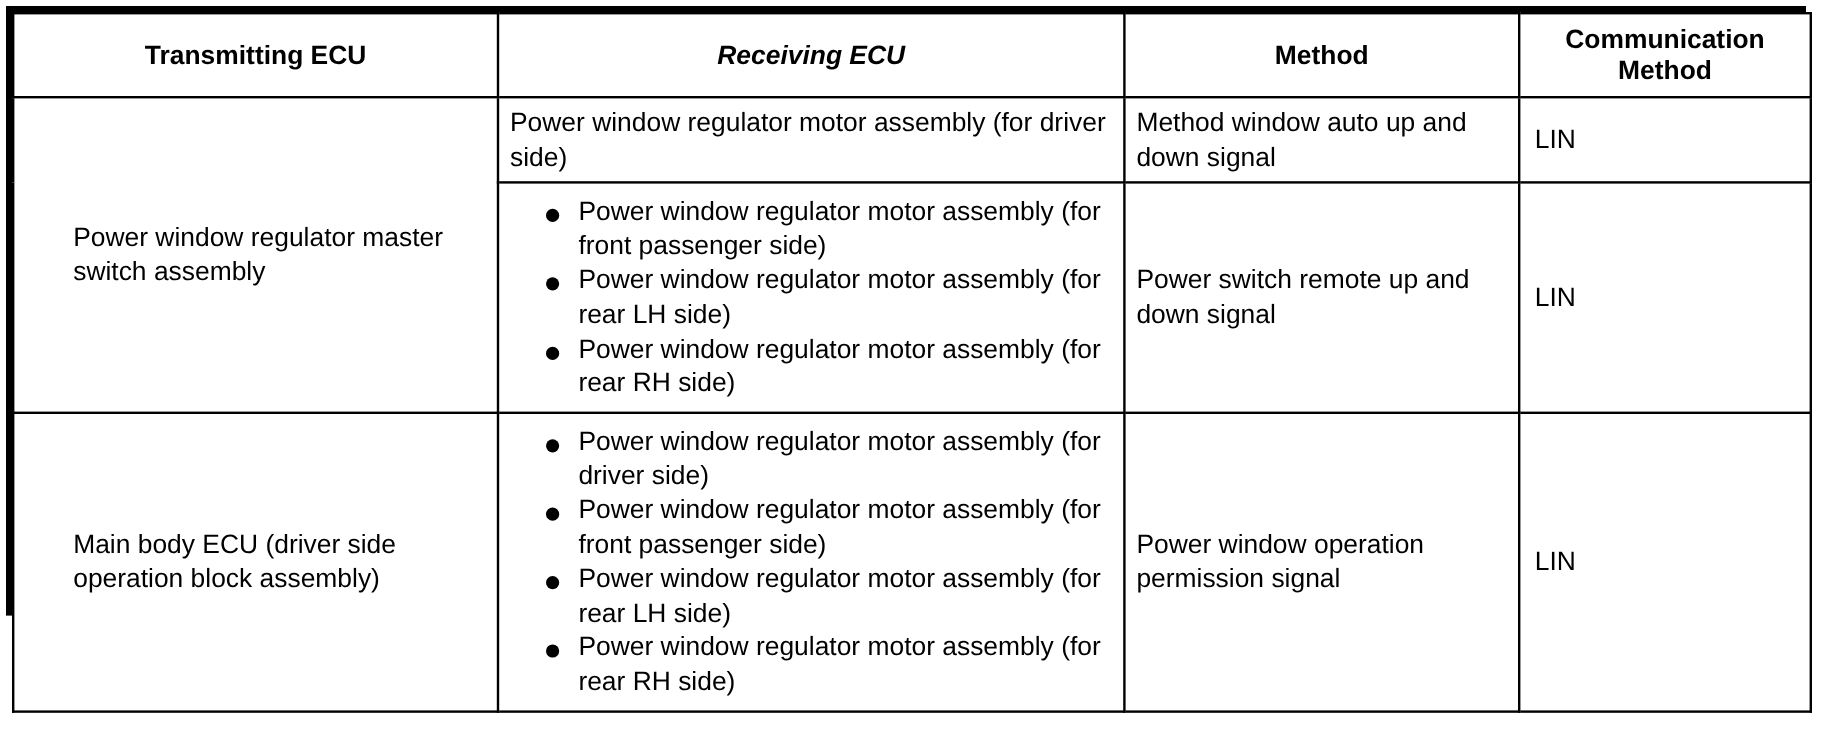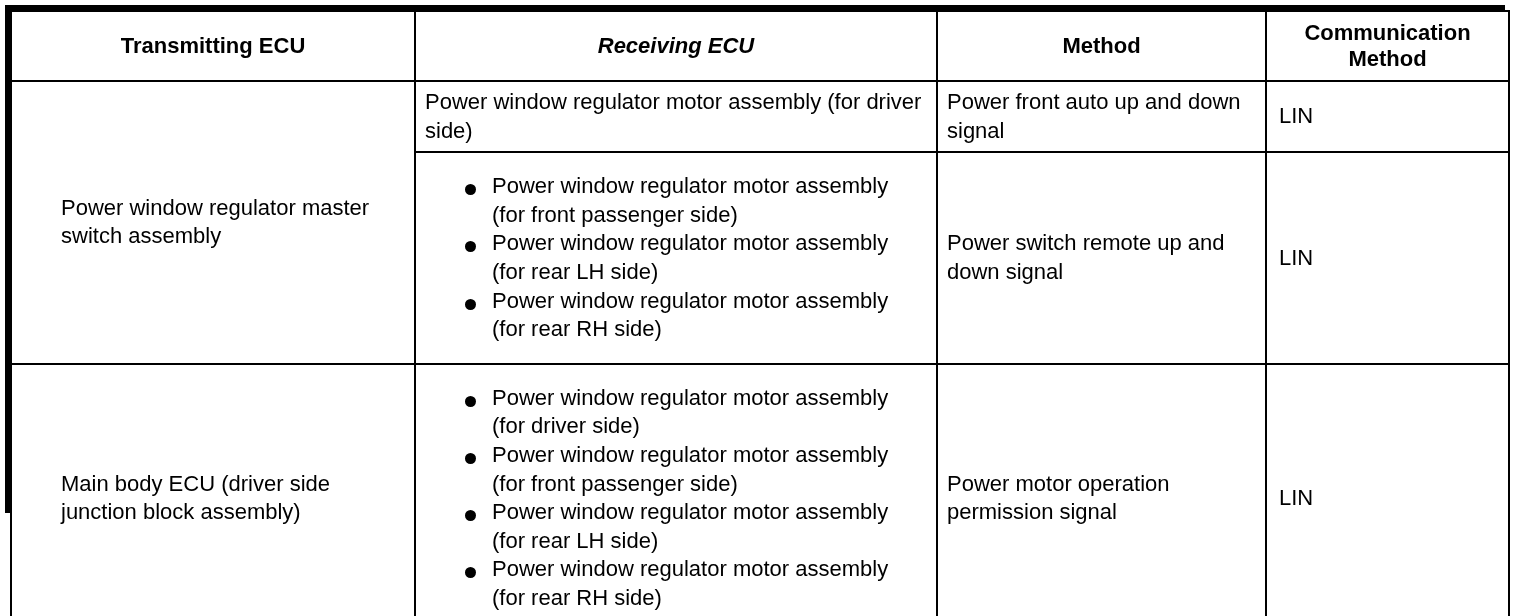--- a/index.html
+++ b/index.html
@@ -75,21 +75,21 @@
   .cell-top {
     vertical-align: top;
   }
   .cell-mid {
     vertical-align: middle;
   }
 
   
   ul.bullets {
     list-style: none;
-    margin: 13px;
+    margin: 3px;
     padding: 0;
   }
   ul.bullets li {
     position: relative;
     padding-left: 54px;
     margin: 0 0 0 0;
     line-height: 1.30;
   }
   ul.bullets li .bullet-dot {
     position: absolute;
@@ -128,21 +128,21 @@
     <tbody>
 
       <tr>
         <td class="cell-tx" rowspan="2">
           <div class="cell-pad">Power window regulator master switch assembly</div>
         </td>
         <td class="cell-top">
           <div class="cell-pad">Power window regulator motor assembly (for driver side)</div>
         </td>
         <td class="cell-top">
-          <div class="cell-pad">Power front auto up and down signal</div>
+          <div class="cell-pad">Method window auto up and down signal</div>
         </td>
         <td class="lin-top">
           <div class="lin-pad">LIN</div>
         </td>
       </tr>
 
       <tr>
         <td class="cell-mid">
           <div class="cell-pad">
             <ul class="bullets">
@@ -155,34 +155,34 @@
         <td class="cell-mid">
           <div class="cell-pad">Power switch remote up and down signal</div>
         </td>
         <td class="cell-mid">
           <div class="lin-pad">LIN</div>
         </td>
       </tr>
 
       <tr>
         <td class="cell-tx">
-          <div class="cell-pad">Main body ECU (driver side junction block assembly)</div>
+          <div class="cell-pad">Main body ECU (driver side operation block assembly)</div>
         </td>
         <td class="cell-mid">
           <div class="cell-pad">
             <ul class="bullets">
               <li><span class="bullet-dot"></span><span>Power window regulator motor assembly (for driver side)</span></li>
               <li><span class="bullet-dot"></span><span>Power window regulator motor assembly (for front passenger side)</span></li>
               <li><span class="bullet-dot"></span><span>Power window regulator motor assembly (for rear LH side)</span></li>
               <li><span class="bullet-dot"></span><span>Power window regulator motor assembly (for rear RH side)</span></li>
             </ul>
           </div>
         </td>
         <td class="cell-mid">
-          <div class="cell-pad">Power motor operation permission signal</div>
+          <div class="cell-pad">Power window operation permission signal</div>
         </td>
         <td class="cell-mid">
           <div class="lin-pad">LIN</div>
         </td>
       </tr>
 
     </tbody>
   </table>
 </div>
 

